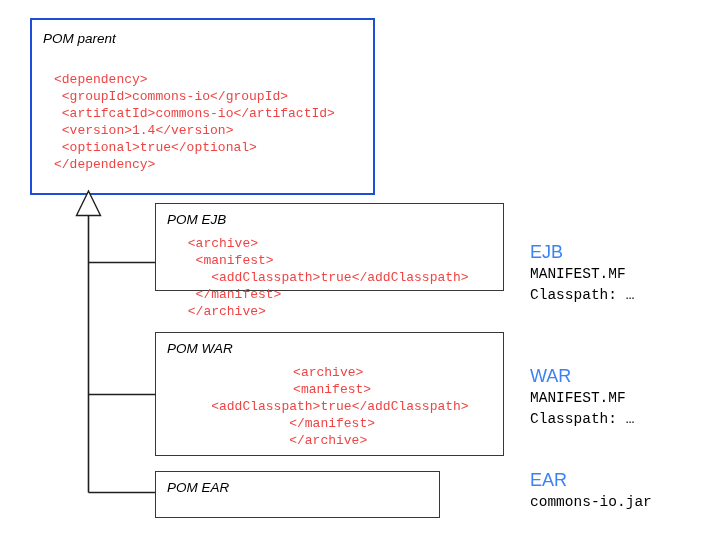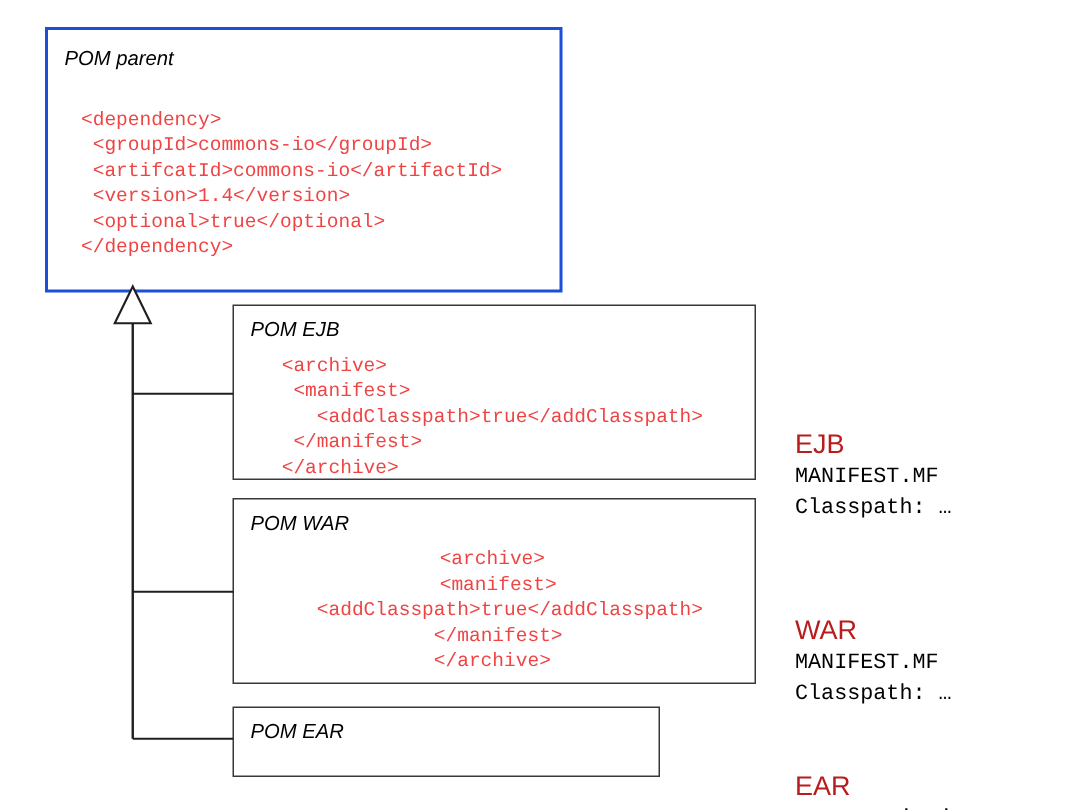--- a/index.html
+++ b/index.html
@@ -16,21 +16,21 @@
     box-sizing:border-box;
     background:#ffffff;
   }
   .box-parent{
     left:30px;top:18px;width:345px;height:177px;
     border:2px solid #1d4ed8;
   }
   .box-child{
     border:1.4px solid #383838;
   }
-  .box-ejb{left:155px;top:203px;width:349px;height:117px;}
+  .box-ejb{left:155px;top:203px;width:349px;height:88px;}
   .box-war{left:155px;top:332px;width:349px;height:124px;text-align:center;}
   .box-ear{left:155px;top:471px;width:285px;height:47px;}
   .box-title{
     position:absolute;left:11px;top:8px;
     font-style:italic;
     font-size:13.5px;line-height:16px;
     color:#000;
     white-space:nowrap;
   }
   .box-parent .box-title{top:11px;}
@@ -44,23 +44,22 @@
   .box-parent .code{left:22px;top:51px;}
   .box-child .code{left:24px;top:31px;}
   .connectors{
     position:absolute;left:0;top:0;z-index:10;
     pointer-events:none;
   }
   .annotation{position:absolute;left:530px;}
   .ann-heading{
     font-size:18px;line-height:21px;
     font-family:"Liberation Sans",sans-serif;
-    color:#b91c1c;white-space:nowrap;
+    color:#3b82f6;white-space:nowrap;
     margin-bottom:1px;
-    margin-top:44px;
   }
   .ann-line{
     font-family:"Liberation Mono",monospace;
     font-size:14.5px;line-height:20.5px;
     color:#000;white-space:pre;
   }
   .ann-ejb{top:242px;}
   .ann-war{top:366px;}
   .ann-ear{top:470px;}
 </style>

